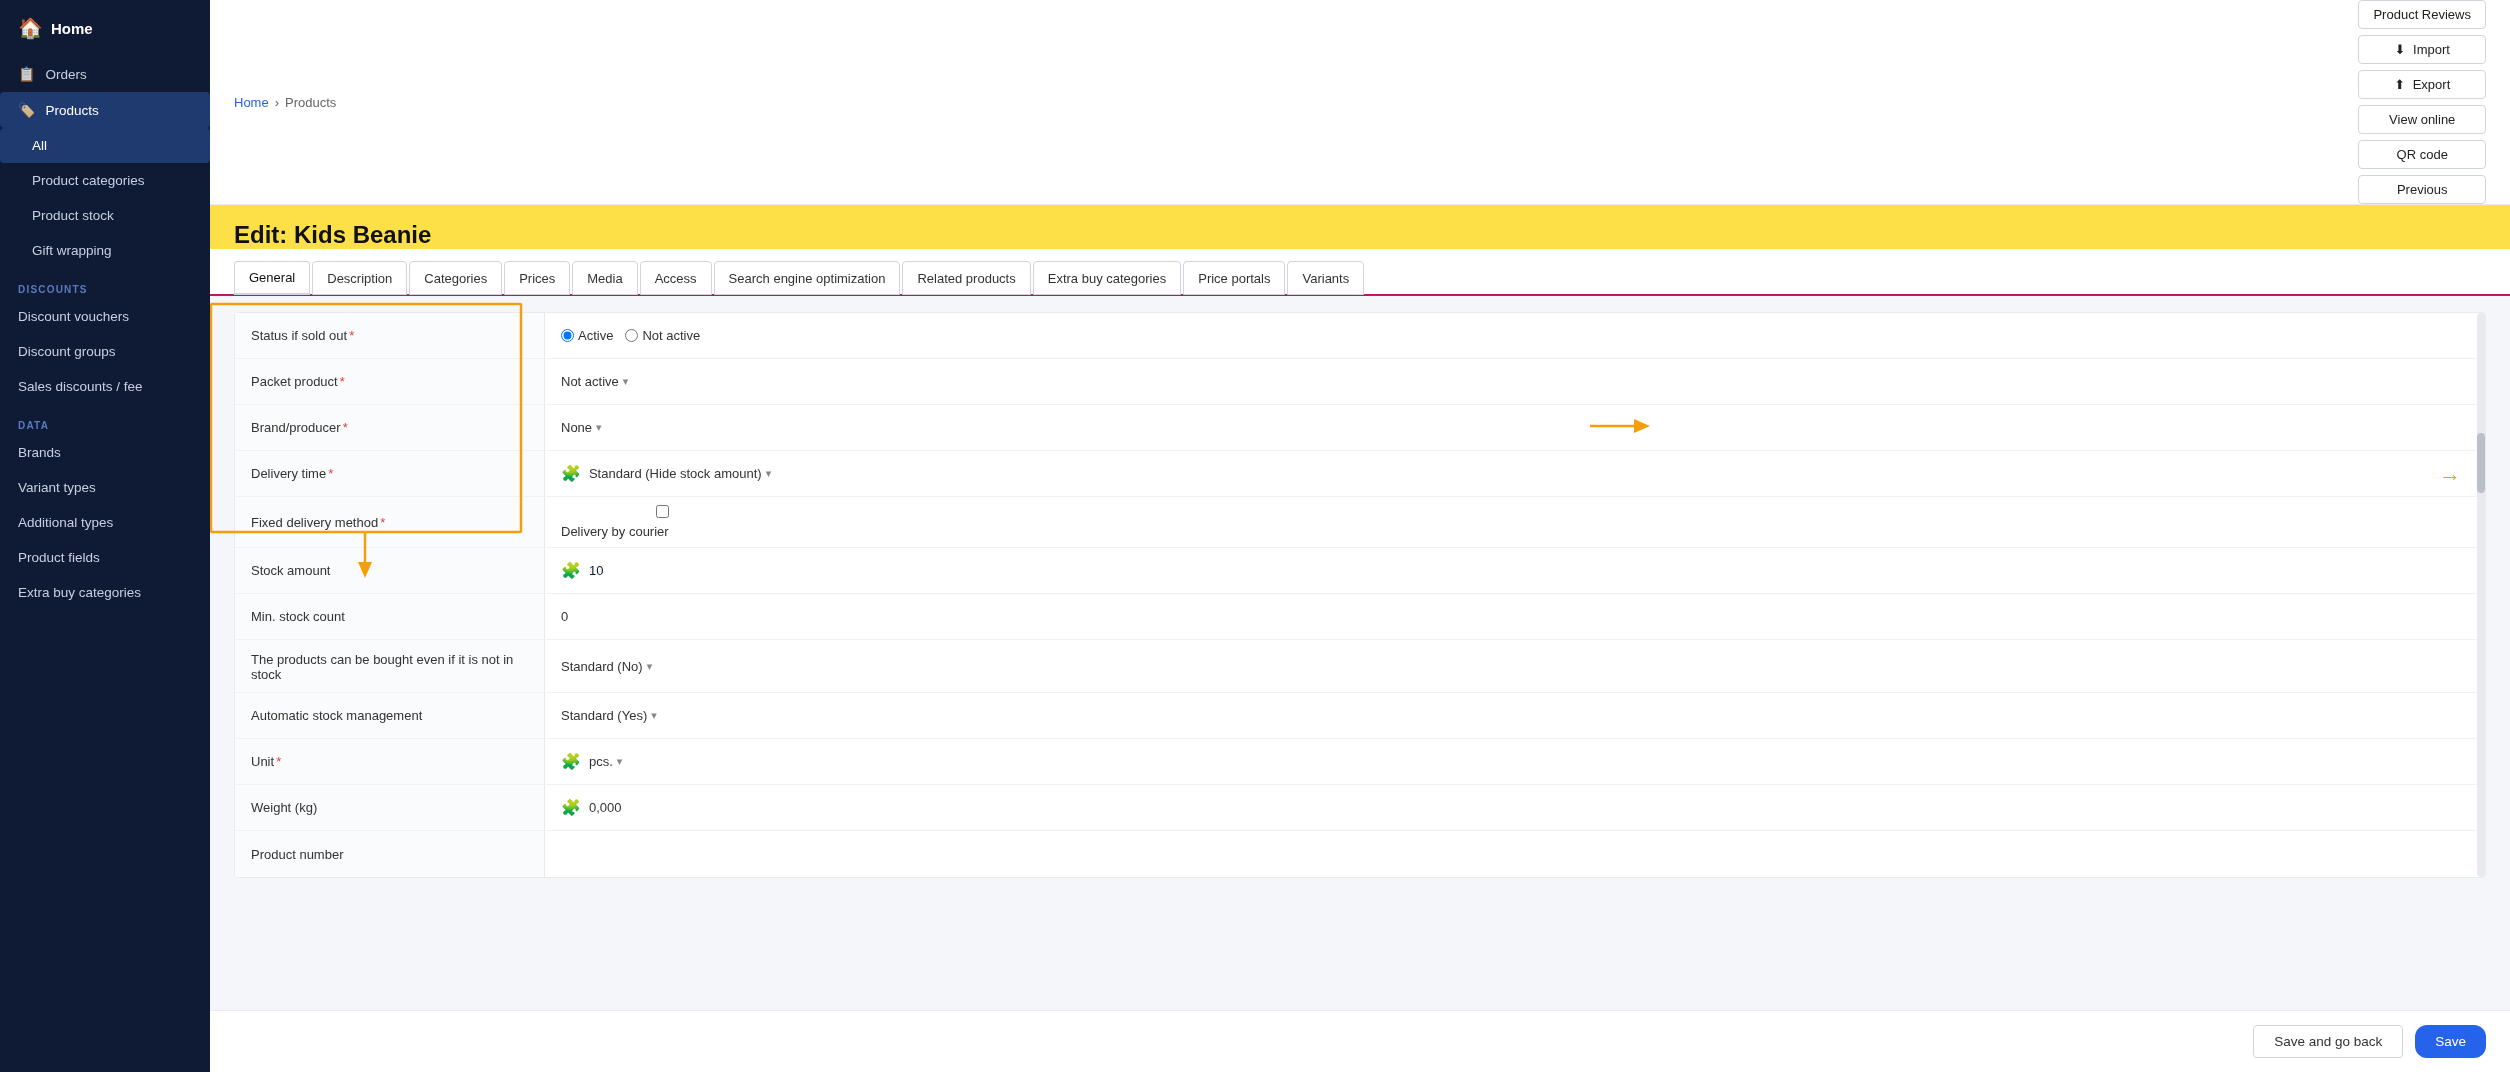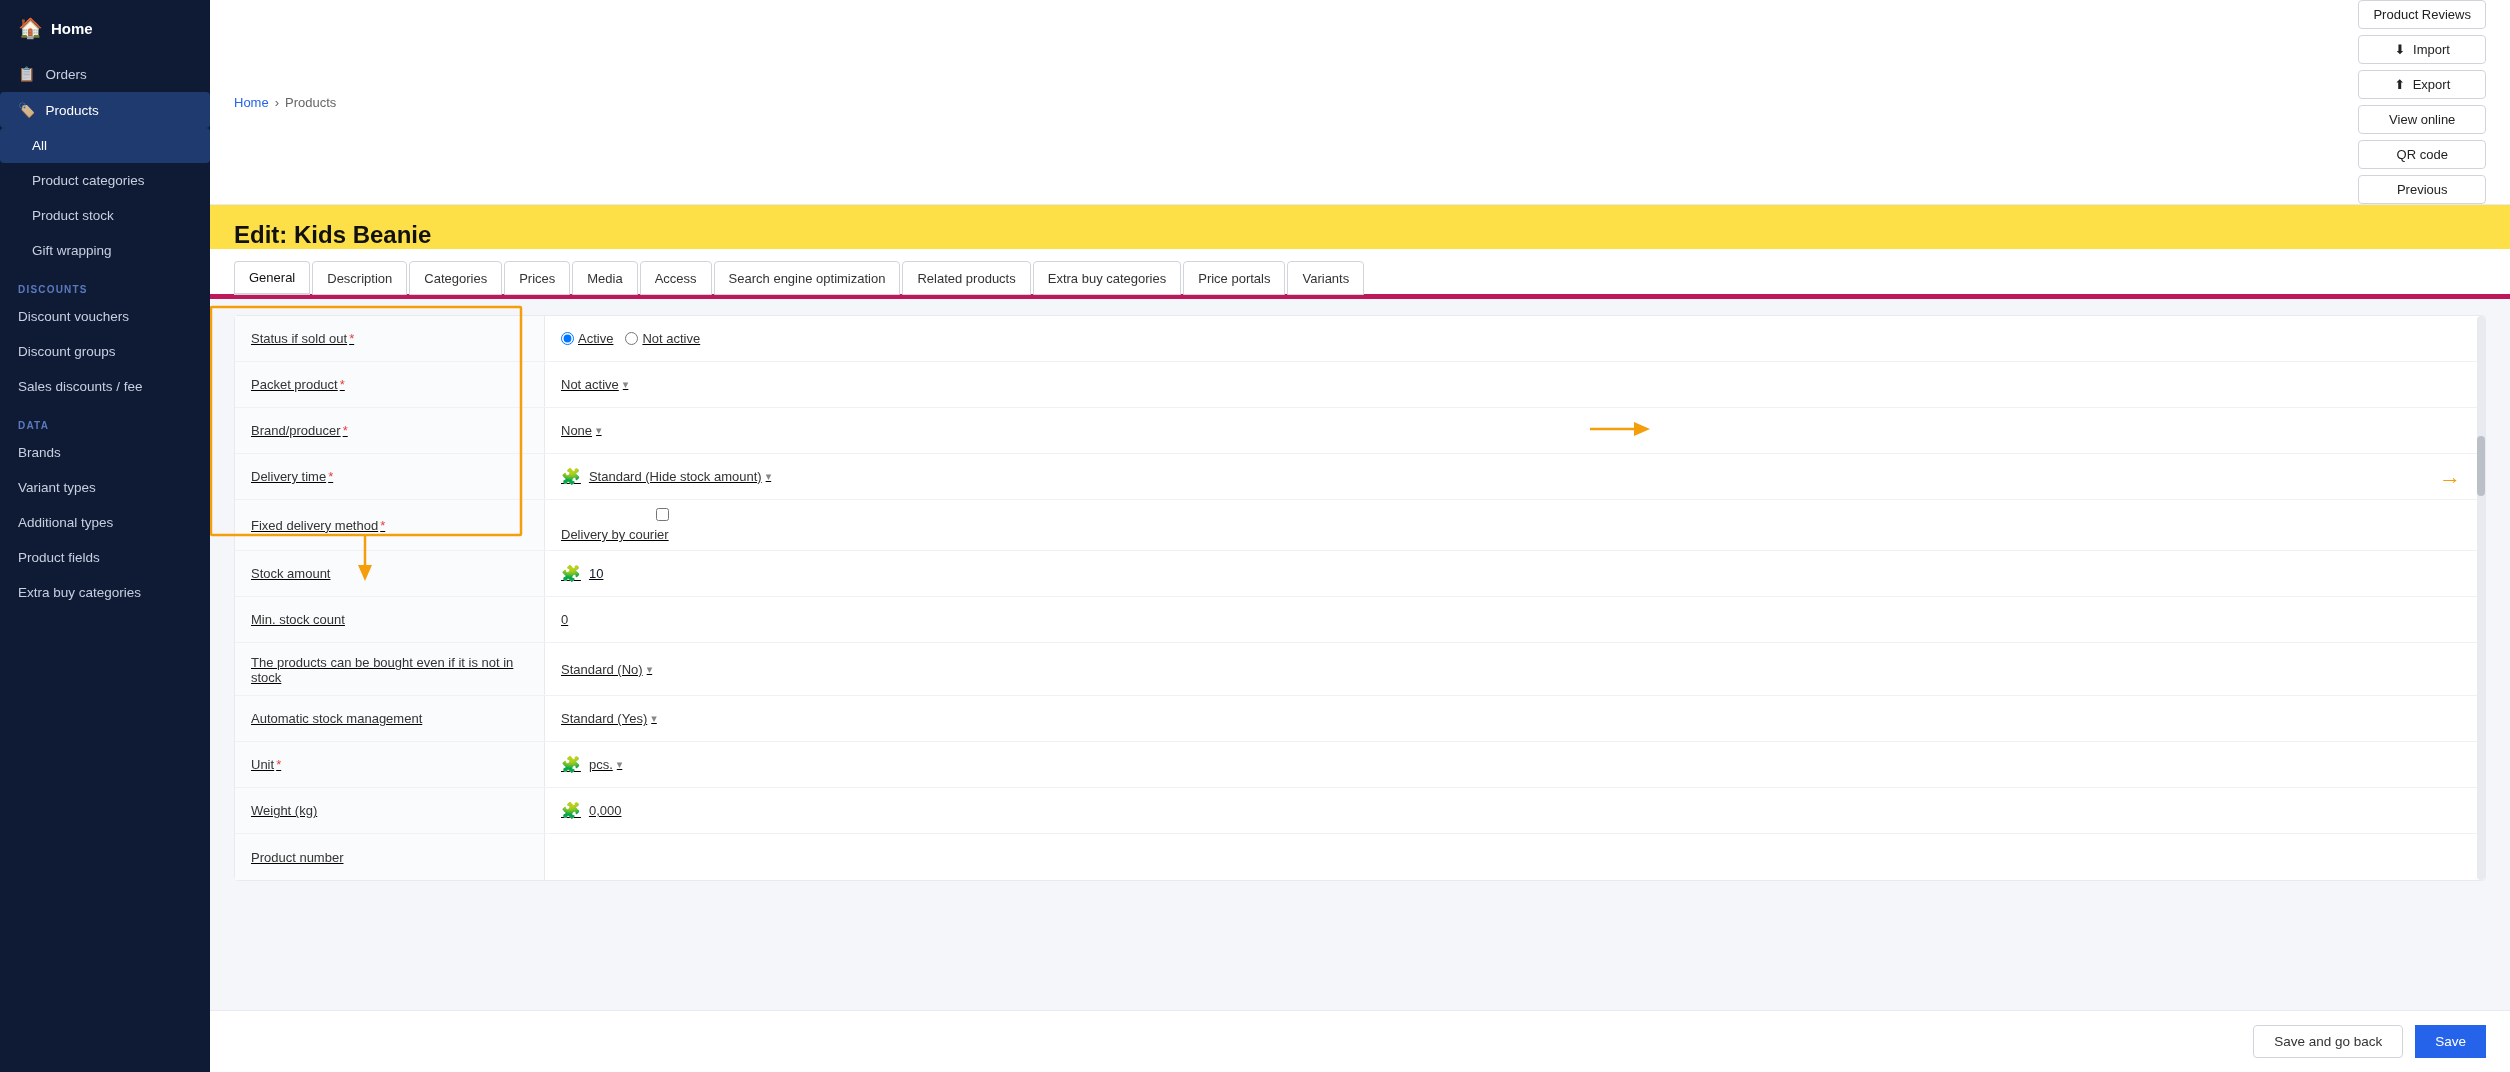--- a/index.html
+++ b/index.html
@@ -101,21 +101,21 @@
     .page-title {
       font-size: 24px;
       font-weight: 600;
       color: #111;
     }
     .tabs-bar {
       display: flex;
       gap: 0;
       padding: 12px 24px 0;
       background: #fff;
-      border-bottom: 5px solid #be185d;
+      border-bottom: 2px solid #be185d;
       flex-wrap: wrap;
       position: relative;
     }
     .tab {
       padding: 8px 14px;
       border: 1px solid #d1d5db;
       background: #fff;
       cursor: pointer;
       font-size: 13px;
       color: #333;
@@ -218,21 +218,21 @@
       padding: 14px 24px;
       display: flex;
       justify-content: flex-end;
       gap: 12px;
     }
     .btn-primary {
       background: #2563eb;
       color: #fff;
       border: none;
       padding: 8px 20px;
-      border-radius: 0;
+      border-radius: 12px;
       cursor: pointer;
       font-size: 13.5px;
       font-weight: 500;
     }
     .btn-secondary {
       border: 1px solid #d1d5db;
       background: #fff;
       color: #333;
       padding: 8px 20px;
       border-radius: 4px;
@@ -348,21 +348,21 @@
     <button class="tab">Prices</button>
     <button class="tab">Media</button>
     <button class="tab">Access</button>
     <button class="tab">Search engine optimization</button>
     <button class="tab">Related products</button>
     <button class="tab">Extra buy categories</button>
     <button class="tab">Price portals</button>
     <button class="tab">Variants</button>
   </div>
 
-  <div class="content-area" style="position:relative;text-decoration:underline;">
+  <div class="content-area" style="position:relative;">
 
     <svg class="annotation-svg" width="100%" height="100%" style="top:0;left:0;overflow:visible;">
 
       <rect x="1" y="8" width="310" height="228" fill="none" stroke="#f59e0b" stroke-width="2.5" rx="1"></rect>
 
       <line x1="155" y1="236" x2="155" y2="272" stroke="#f59e0b" stroke-width="2.5"></line>
       <polygon points="155,282 148,266 162,266" fill="#f59e0b"></polygon>
 
       <line x1="1380" y1="130" x2="1430" y2="130" stroke="#f59e0b" stroke-width="2.5"></line>
       <polygon points="1440,130 1424,123 1424,137" fill="#f59e0b"></polygon>

